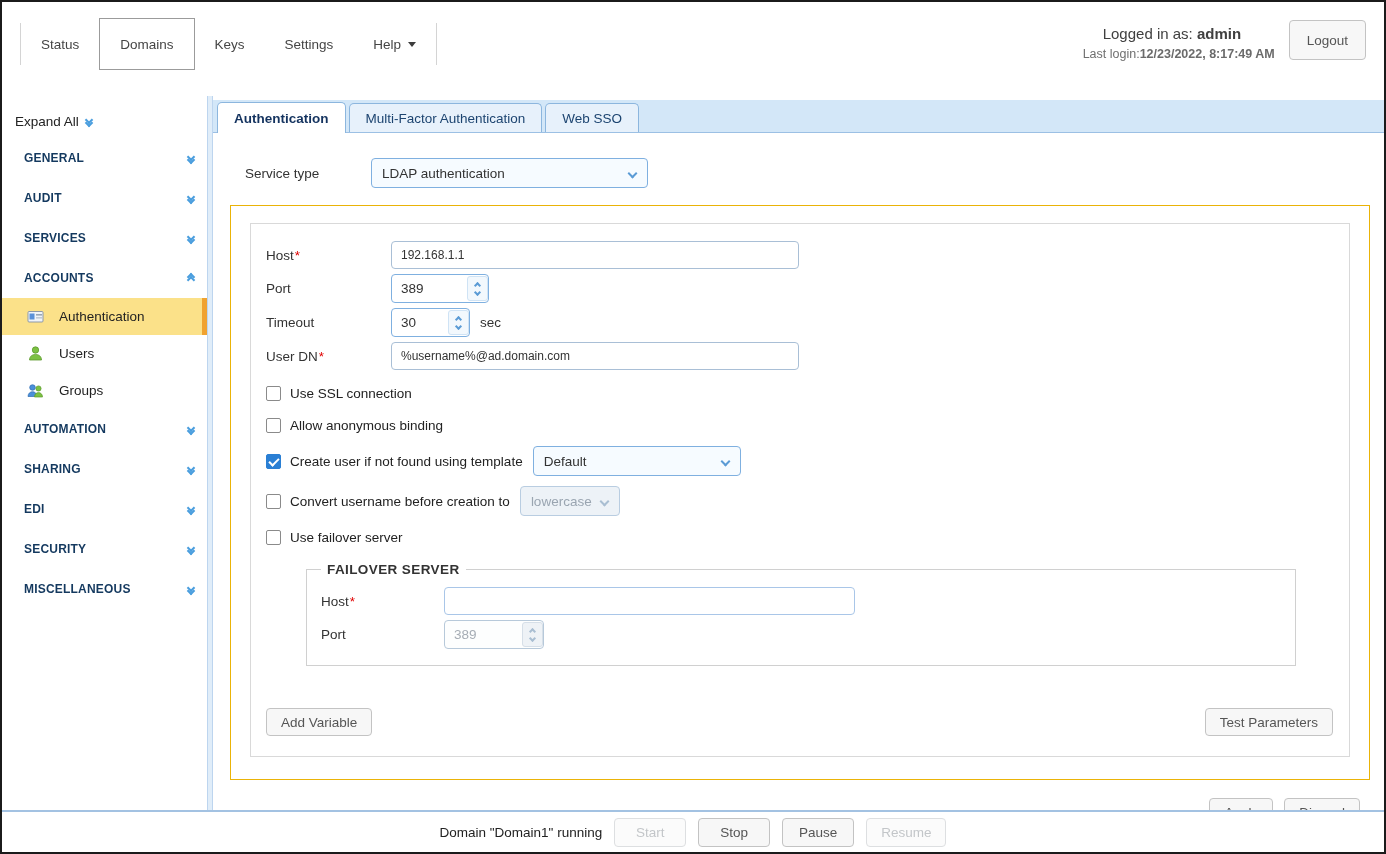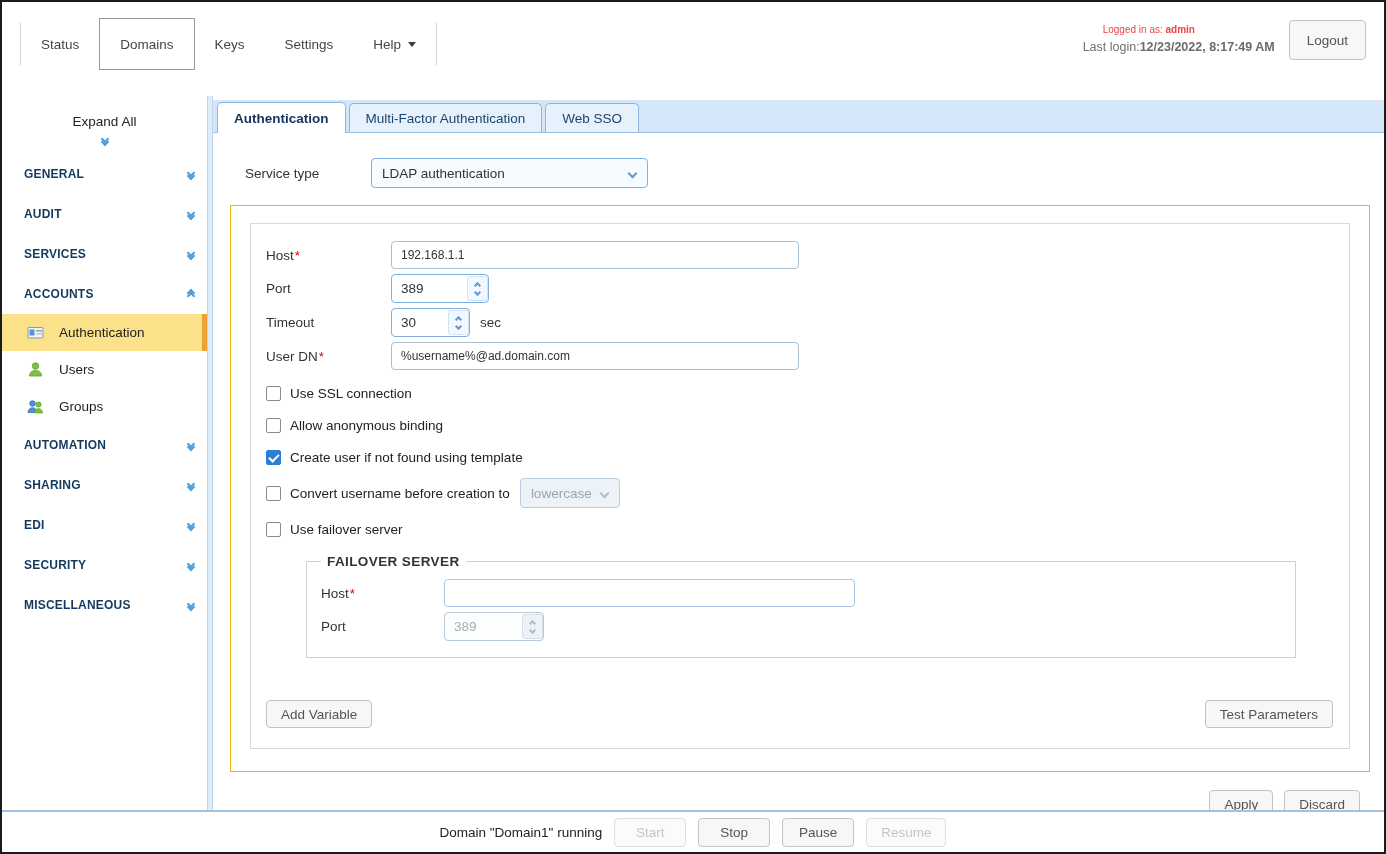--- a/index.html
+++ b/index.html
@@ -25,41 +25,41 @@
     height:52px;border:1px solid #9b9b9b;z-index:2;background:#fff;
   }
   .caret-down{
     width:0;height:0;border-left:4px solid transparent;border-right:4px solid transparent;
     border-top:5px solid #3c3c3c;display:inline-block;
   }
   .login-area{
     position:absolute;right:18px;top:18px;display:flex;align-items:flex-start;gap:14px;
   }
   .login-text{line-height:1.45;padding-top:3px;}
-  .login-line1{font-size:10px;color:#ef4444;padding-left:20px;}
+  .login-line1{font-size:15px;color:#404040;padding-left:20px;}
   .login-line1 b{font-weight:bold;}
   .login-line2{font-size:12.5px;color:#6f6f6f;}
   .login-line2 b{font-weight:bold;color:#6b6b6b;}
   .btn{
     display:inline-flex;align-items:center;justify-content:center;
     background:#f7f7f7;border:1px solid #c3c3c3;border-radius:4px;
     color:#555;font-size:13.5px;padding:0 14px;height:28px;cursor:pointer;
     font-family:"Liberation Sans", sans-serif;
   }
   .btn.disabled{color:#c3c6c9;border-color:#dddfe1;background:#fbfbfb;cursor:default;}
   .btn.big{height:40px;padding:0 17px;}
 
   
   .bodyrow{flex:1 1 auto;display:flex;min-height:0;}
   .sidebar{width:205px;flex:0 0 auto;background:#fff;padding-top:9px;overflow:hidden;}
   .divider{width:6px;flex:0 0 auto;background:#e0edf9;border-left:1px solid #bdd5ef;border-right:1px solid #bdd5ef;}
   .content{flex:1 1 auto;background:#fff;min-width:0;padding-top:4px;display:flex;flex-direction:column;}
 
   
-  .expand-row{display:flex;justify-content:flex-start;align-items:center;gap:7px;padding:9px 13px;font-size:13.5px;color:#222;cursor:pointer;flex-direction:column;}
+  .expand-row{display:flex;justify-content:flex-start;align-items:center;gap:7px;padding:9px 13px;font-size:13.5px;color:#222;cursor:pointer;}
   .side-section{
     display:flex;justify-content:space-between;align-items:center;
     padding:13px 13px 13px 22px;cursor:pointer;
   }
   .side-section .sec-label{font-size:12px;font-weight:bold;color:#14395f;letter-spacing:.2px;}
   .side-item{
     display:flex;align-items:center;gap:15px;padding:10px 12px 10px 25px;
     font-size:13.5px;color:#222;cursor:pointer;border-right:5px solid transparent;
   }
   .side-item.selected{background:#fbe189;border-right:5px solid #f0a230;}
@@ -376,20 +376,24 @@
           </div>
 
           <div class="cbrow">
             <span class="cb"></span>
             <span class="cblabel">Allow anonymous binding</span>
           </div>
 
           <div class="cbrow">
             <span class="cb checked"></span>
             <span class="cblabel">Create user if not found using template</span>
+            <div class="select" style="width:208px">
+              <span>Default</span>
+              <span class="chev"></span>
+            </div>
           </div>
 
           <div class="cbrow">
             <span class="cb"></span>
             <span class="cblabel">Convert username before creation to</span>
             <div class="select disabled" style="width:100px">
               <span>lowercase</span>
               <span class="chev"></span>
             </div>
           </div>

